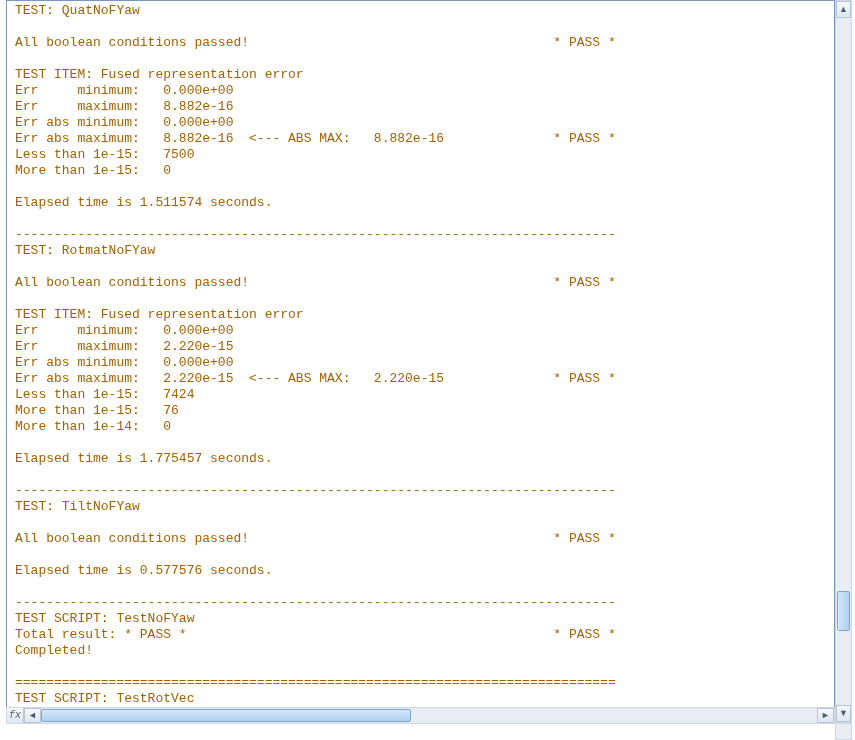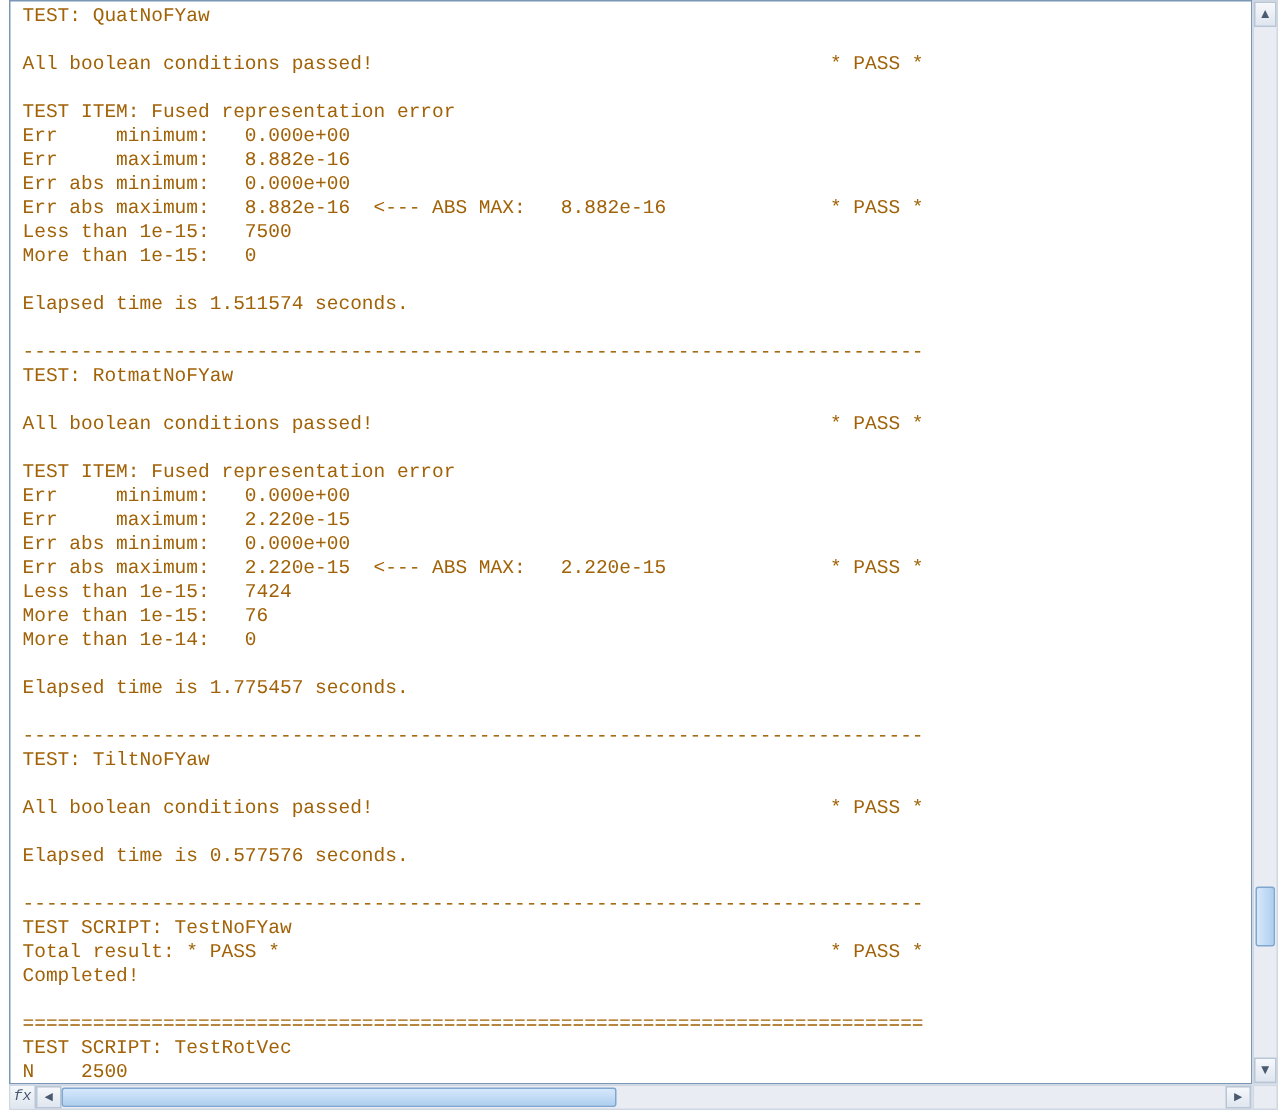--- a/index.html
+++ b/index.html
@@ -55,21 +55,21 @@
     height: 40px;
     background: linear-gradient(to right, #d6e8fb, #aecff0);
     border: 1px solid #7fa7cf;
     border-radius: 2px;
   }
   
   .hscroll {
     position: absolute;
     left: 6px;
     right: 20px;
-    bottom: 0;
+    bottom: 16px;
     height: 17px;
     background: #e9edf3;
     border: 1px solid #cfd7e2;
   }
   .hscroll .fx {
     position: absolute;
     left: 0; top: 0; height: 100%; width: 17px;
     background: linear-gradient(#f6f8fb, #dfe6ef);
     border-right: 1px solid #b9c6d6;
     font-family: "Courier New", monospace;

